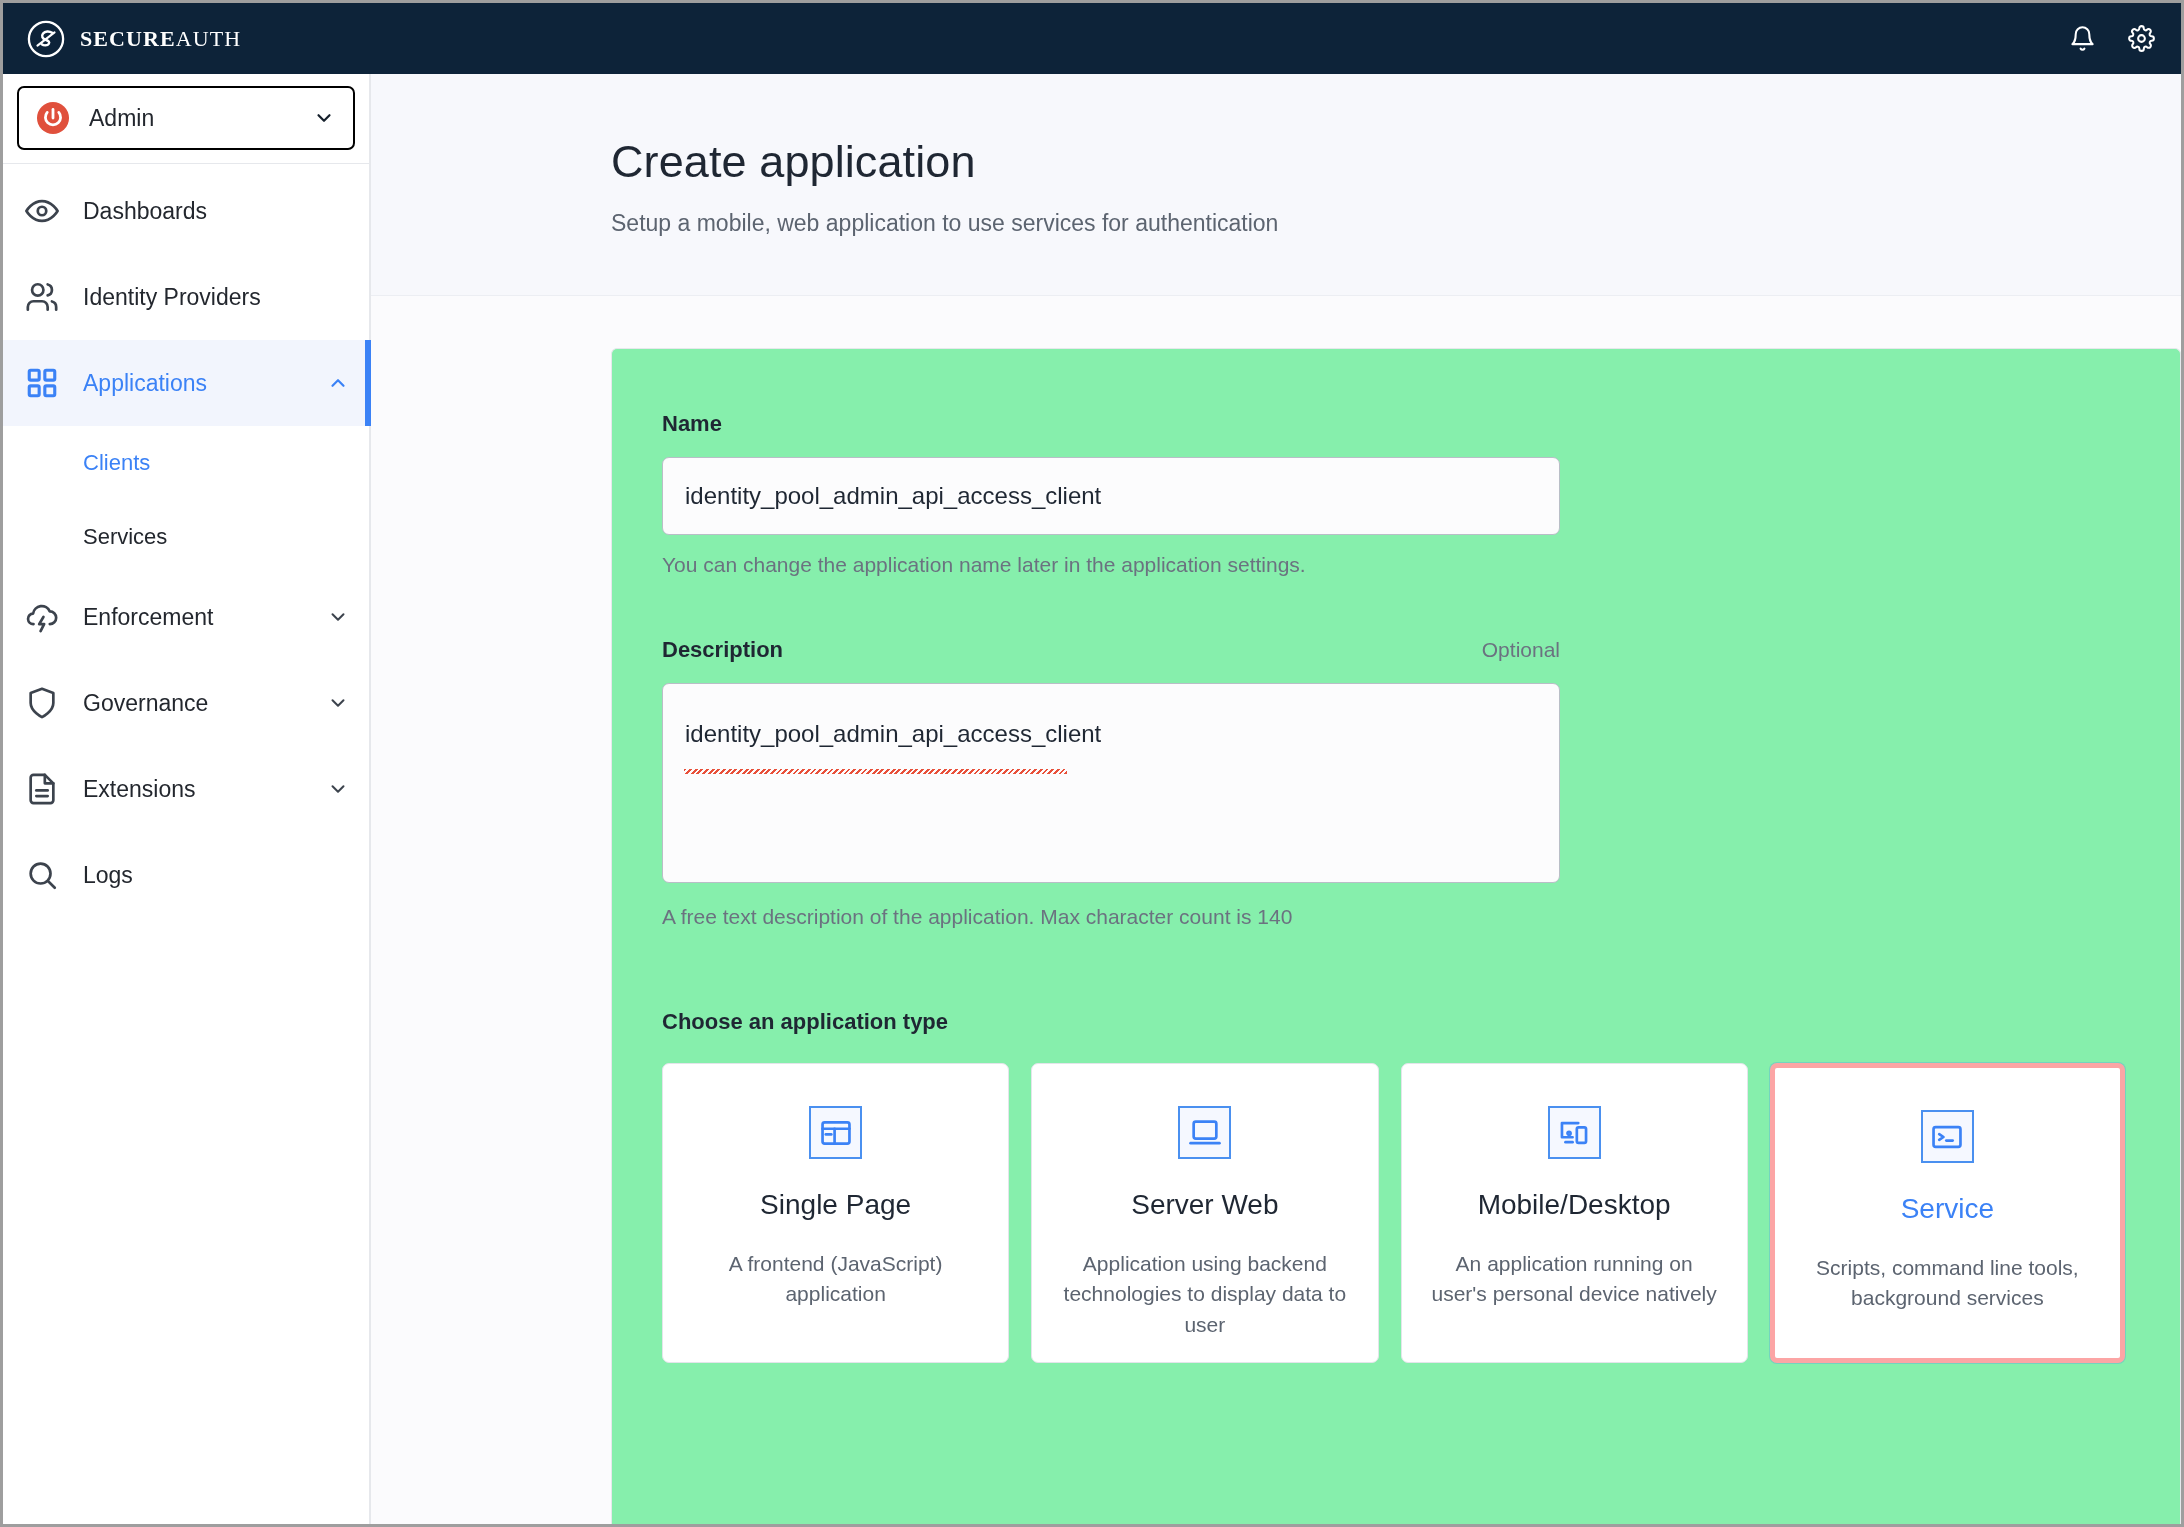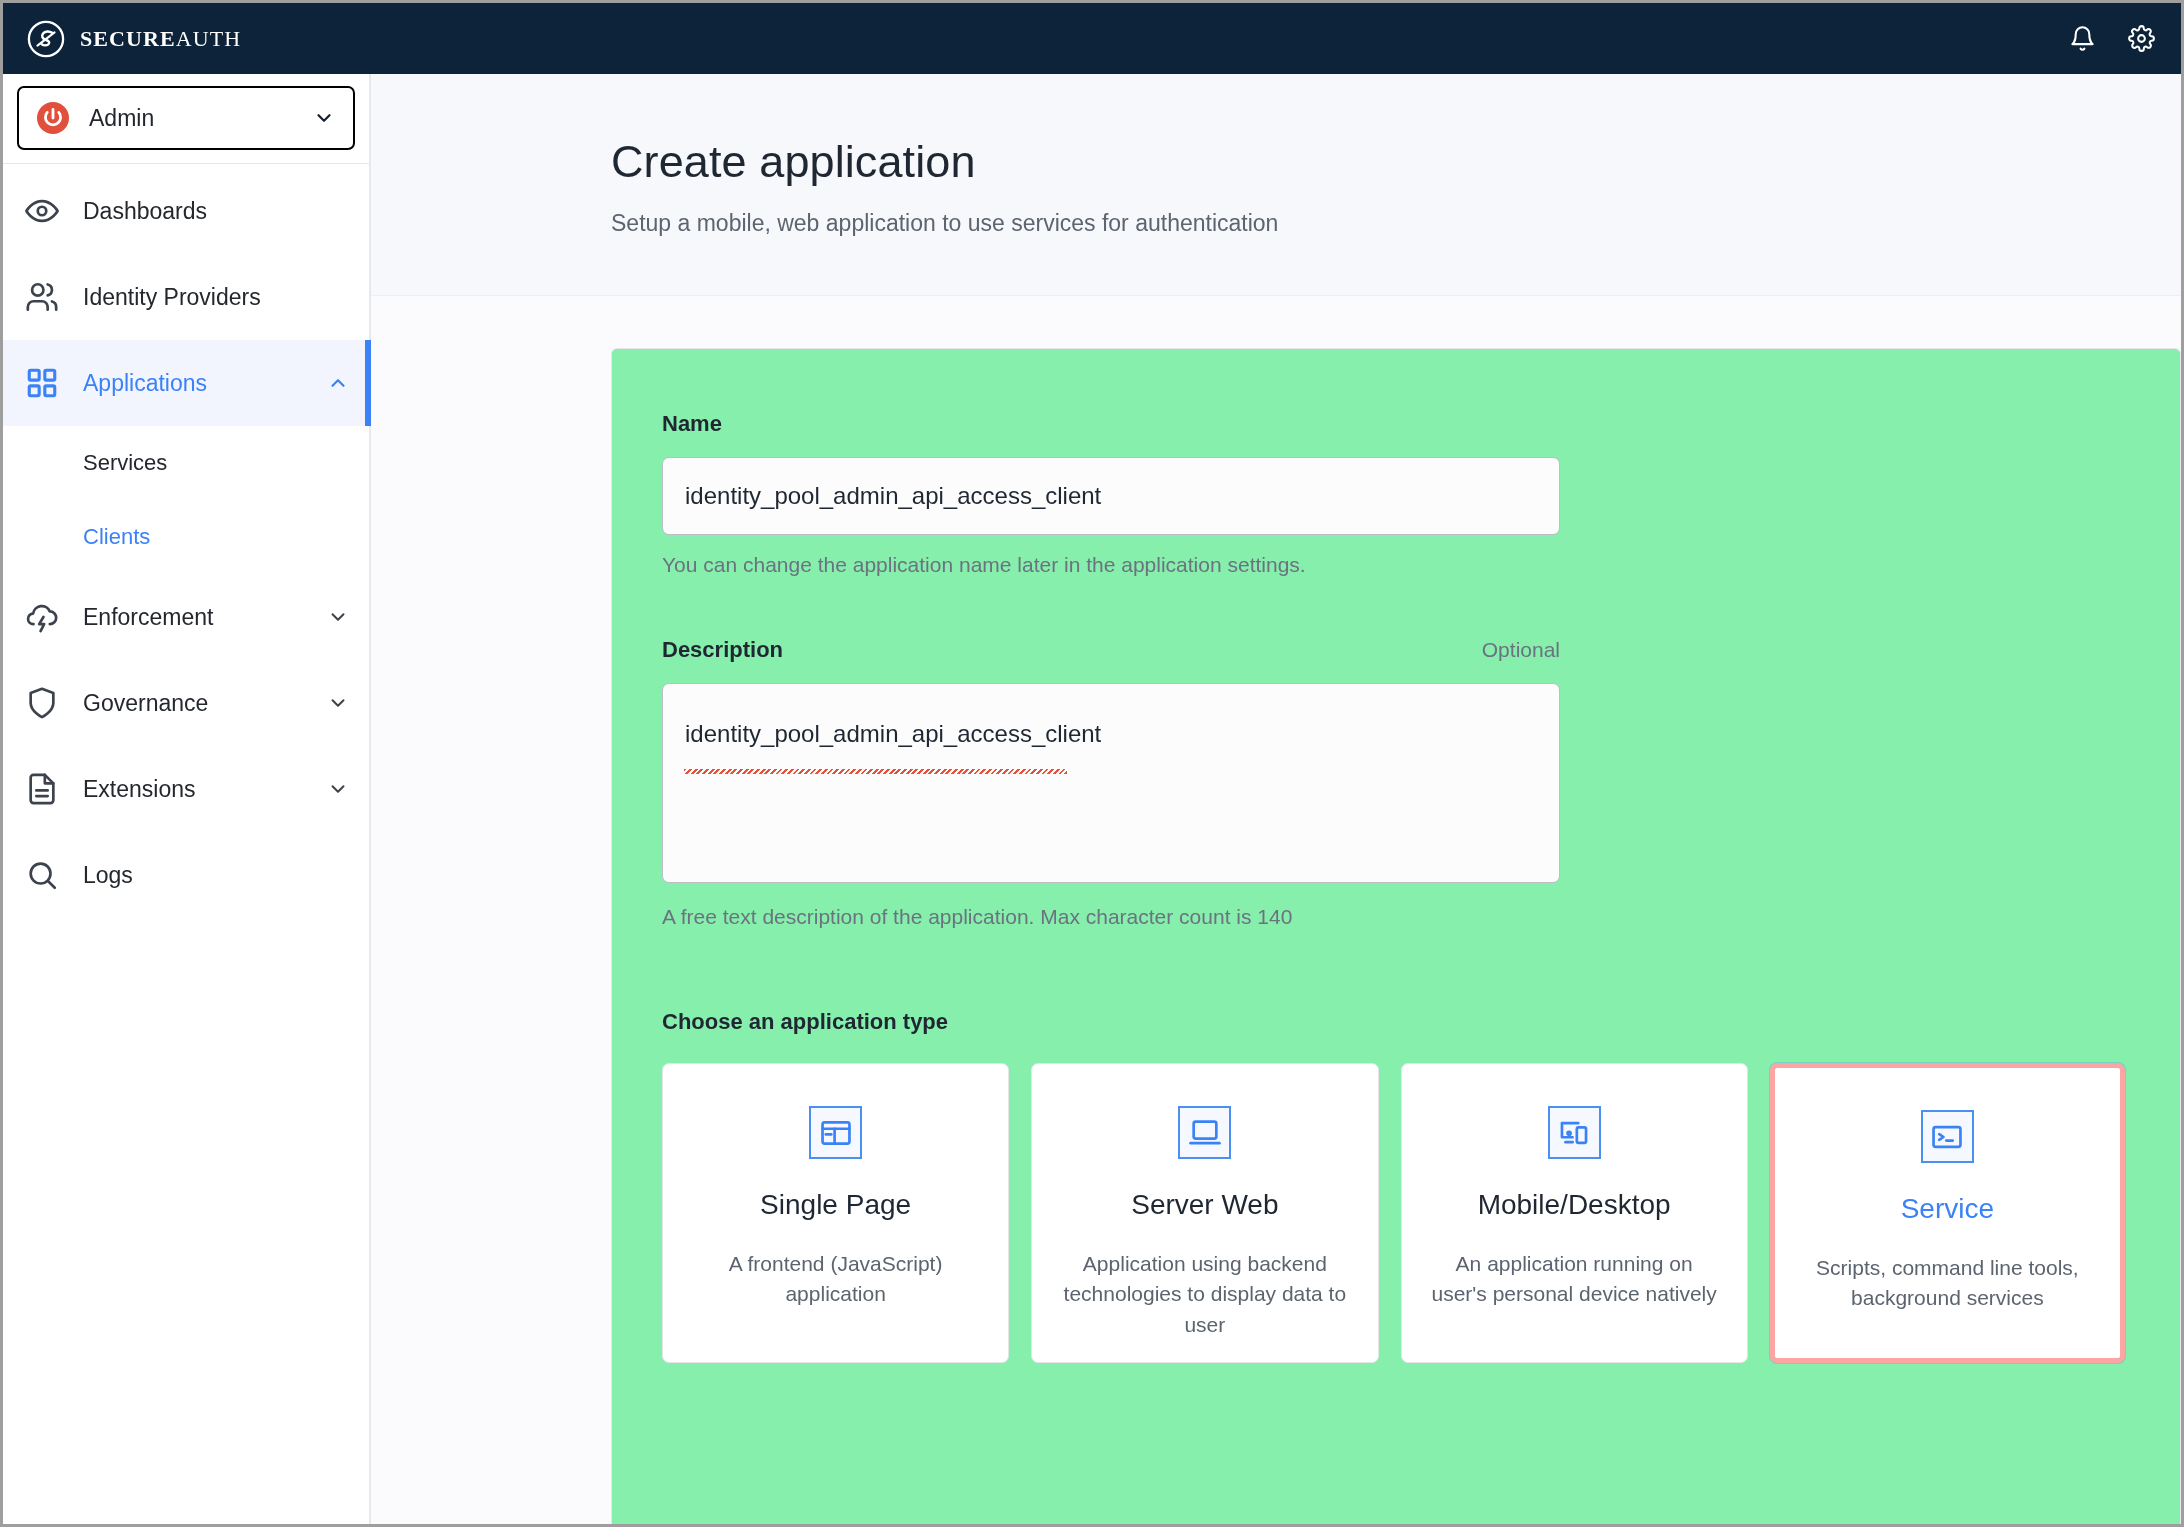--- a/index.html
+++ b/index.html
@@ -385,25 +385,25 @@
             </svg>
           </span>
           <span class="nav-text">Applications</span>
           <span class="nav-chev">
             <svg viewBox="0 0 24 24" fill="none" stroke="#3b82f6" stroke-width="2.4" stroke-linecap="round" stroke-linejoin="round">
                 <polyline points="6 15 12 9 18 15"></polyline>
               </svg>
           </span>
         </div>
 
+        <div class="sub-item sub-active">
+          <span>Clients</span>
+        </div>
         <div class="sub-item">
           <span>Services</span>
-        </div>
-        <div class="sub-item sub-active">
-          <span>Clients</span>
         </div>
 
         <div class="nav-item">
           <span class="nav-ico">
             <svg viewBox="0 0 24 24" fill="none" stroke="#3c434d" stroke-width="1.9" stroke-linecap="round" stroke-linejoin="round">
               <path d="M17.5 17a4.5 4.5 0 0 0 0-9 6.2 6.2 0 0 0-11.8 1.6A3.7 3.7 0 0 0 6 17"></path>
               <polyline points="13 12 10 17 13.5 17 11 22"></polyline>
             </svg>
           </span>
           <span class="nav-text">Enforcement</span>

